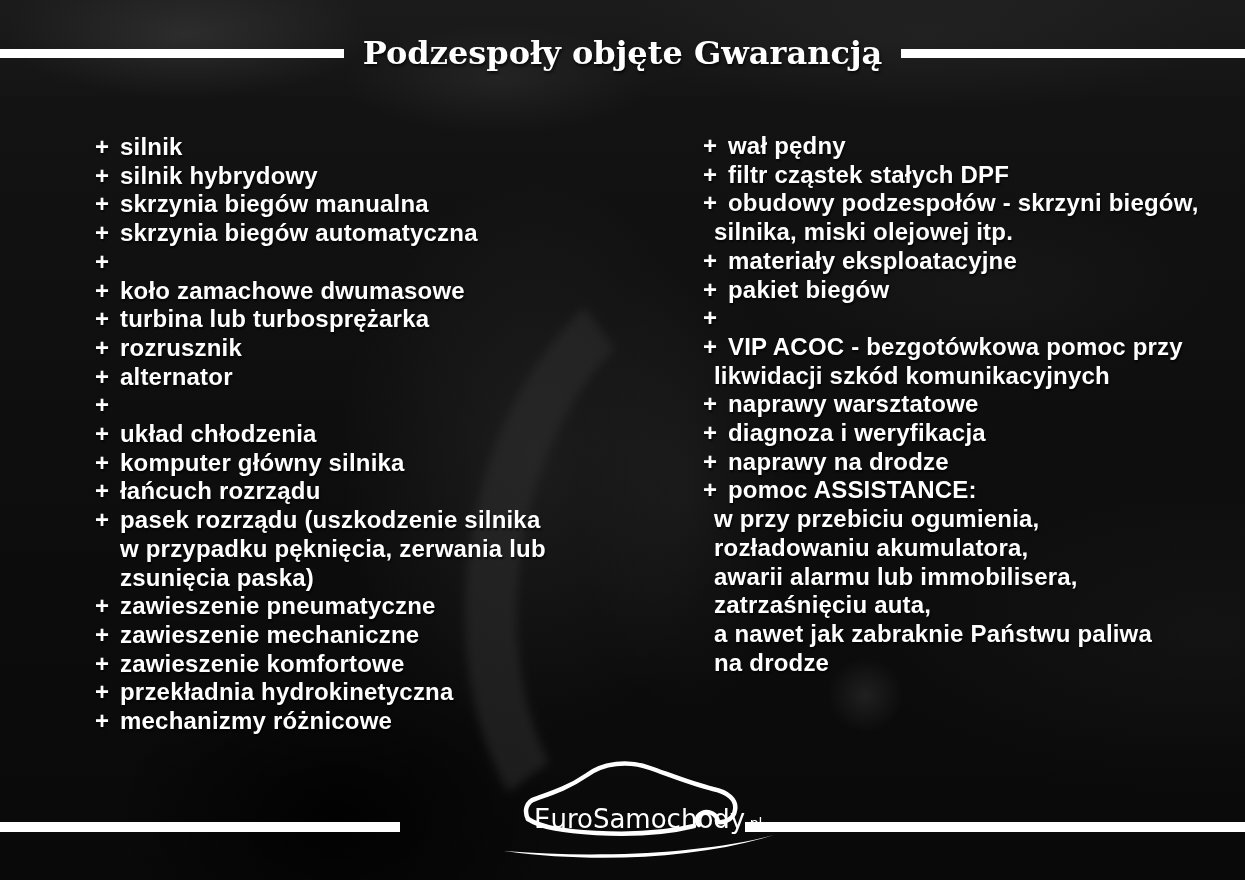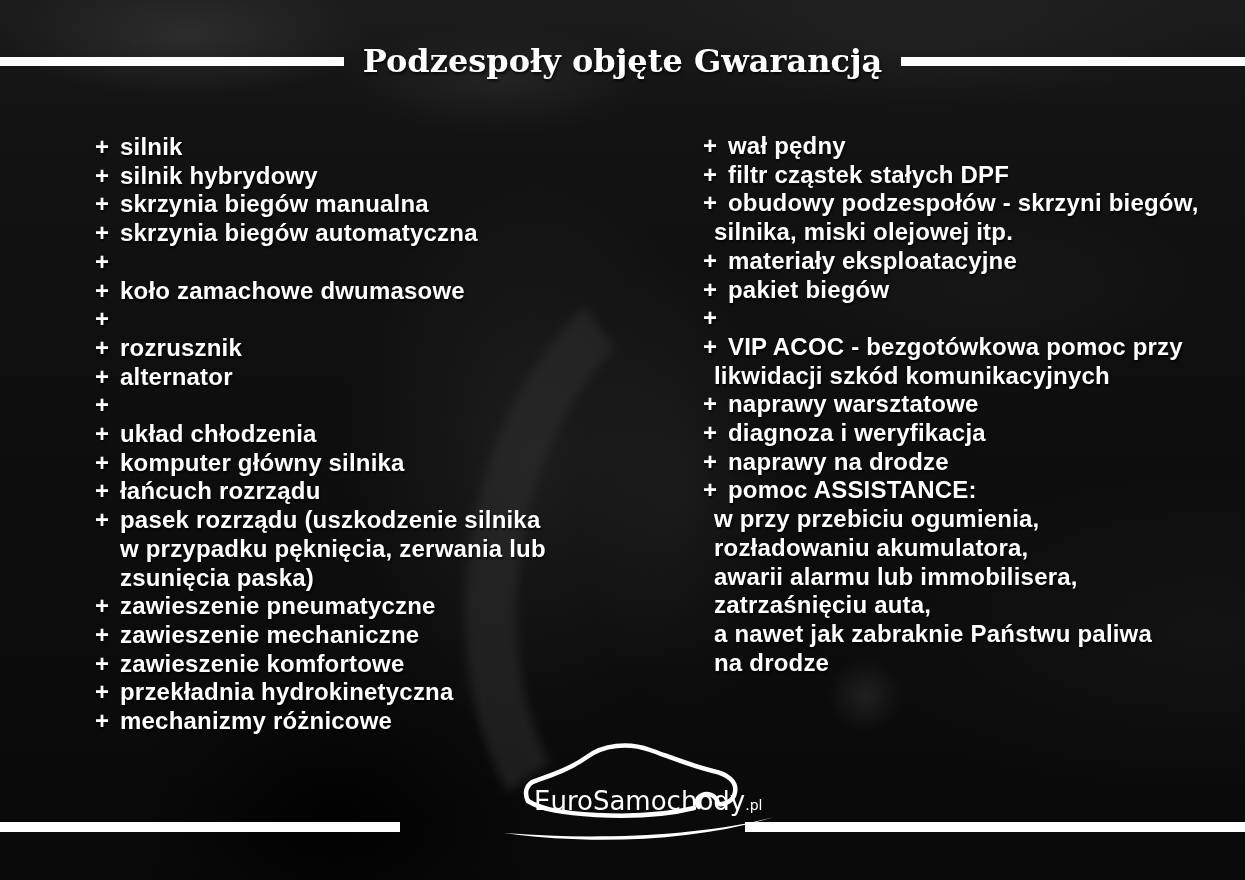--- a/index.html
+++ b/index.html
@@ -24,21 +24,21 @@
       linear-gradient(180deg,#1c1c1c 0%,#131313 12%,#0e0e0e 50%,#090909 100%);
   }
   .tire-arc{
     position:absolute;left:468px;top:250px;width:330px;height:540px;border-radius:50%;
     border:52px solid transparent;border-left-color:rgba(46,46,46,.55);
     transform:rotate(9deg);filter:blur(5px);
   }
   
   .title-row{
     position:absolute;left:0;top:32px;width:1245px;height:42px;
-    display:flex;align-items:center;gap:19px;margin-top:8px;
+    display:flex;align-items:center;gap:19px;
   }
   .title-bar{flex:1;height:9px;background:#fff;}
   .page-title{
     flex:none;margin:0;
     font-family:"DejaVu Serif","Liberation Serif",serif;
     font-weight:700;font-size:32px;letter-spacing:0px;color:#fff;
     text-shadow:1px 2px 3px rgba(0,0,0,.8);white-space:nowrap;
   }
   
   .col{
@@ -48,21 +48,21 @@
   .col-left{left:95px;top:133px;width:520px;}
   .col-right{left:703px;top:132px;width:520px;}
   .line{display:flex;white-space:nowrap;}
   .marker{flex:none;width:25px;}
   .col-right .line[data-cont="true"] .marker{width:11px;}
   
   .bottom-bar{position:absolute;top:822px;height:10px;background:#fff;}
   .bottom-bar.left{left:0;width:400px;}
   .bottom-bar.right{left:745px;width:500px;}
   
-  .logo{position:absolute;left:498px;top:737px;width:284px;height:116px;}
+  .logo{position:absolute;left:498px;top:755px;width:284px;height:116px;}
   .logo svg{display:block;width:100%;height:100%;}
   .logo text{
     font-family:"DejaVu Sans","Liberation Sans",sans-serif;
     fill:#fff;font-weight:400;
   }
 </style>
 </head>
 <body>
 
 <div class="bg"></div>
@@ -100,20 +100,21 @@
       <span class="marker">+</span>
     </div>
 
     <div class="line">
       <span class="marker">+</span>
       <span class="txt">koło zamachowe dwumasowe</span>
     </div>
 
     <div class="line">
       <span class="marker">+</span>
+      <span class="txt">turbina lub turbosprężarka</span>
     </div>
 
     <div class="line">
       <span class="marker">+</span>
       <span class="txt">rozrusznik</span>
     </div>
 
     <div class="line">
       <span class="marker">+</span>
       <span class="txt">alternator</span>

